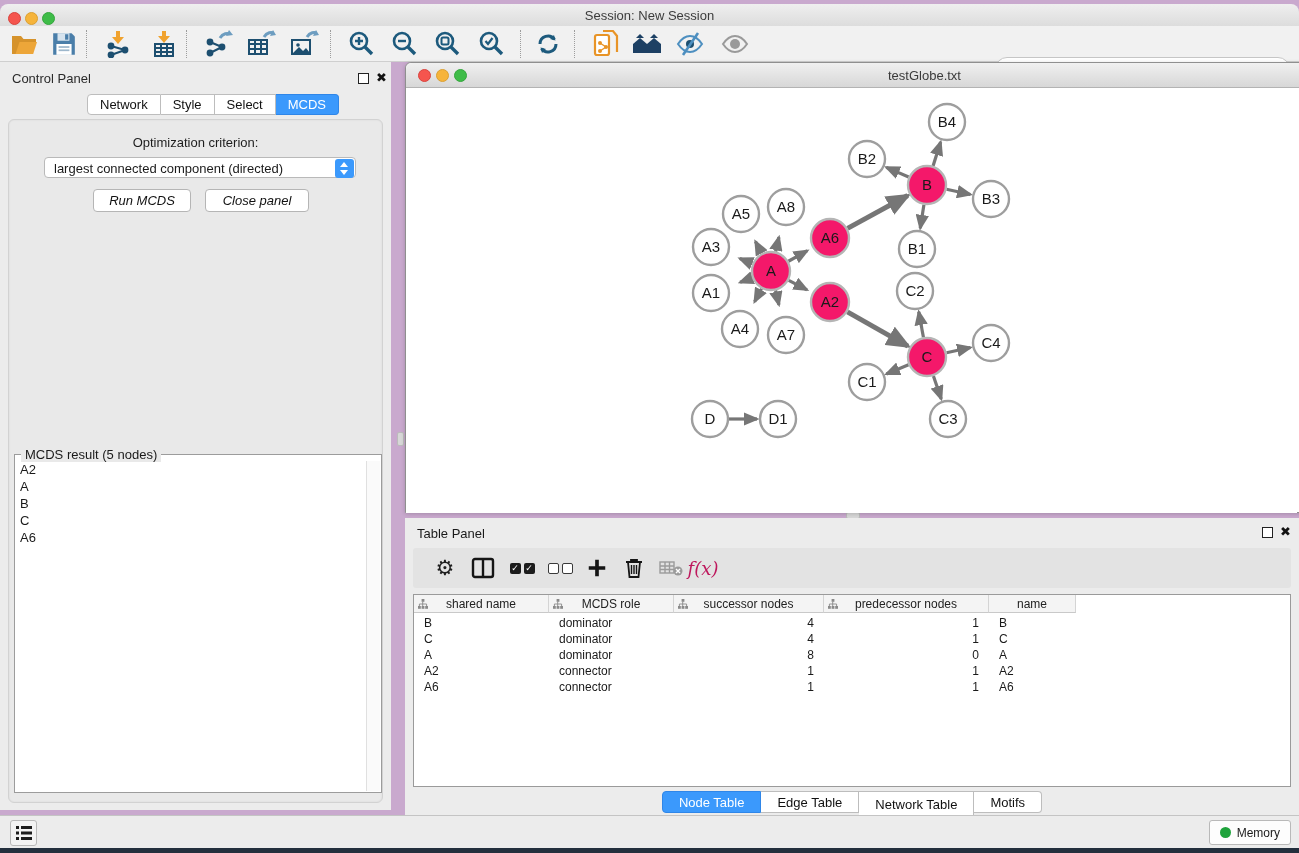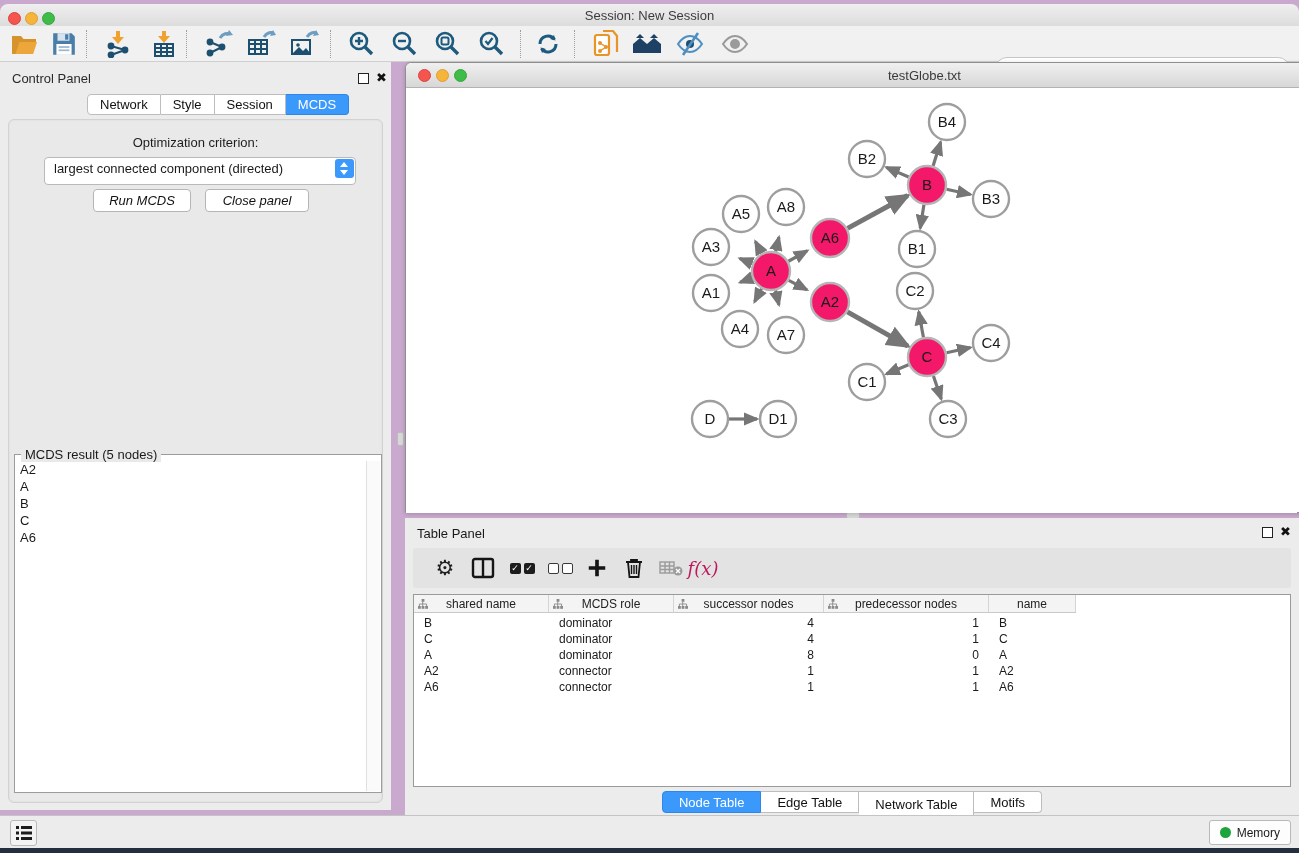--- a/index.html
+++ b/index.html
@@ -34,21 +34,21 @@
   #cp-float { position:absolute; left:358px; top:11px; } #cp-close { position:absolute; left:376px; top:10px; }
   #cp-tabs { position:absolute; left:78px; top:32px; height:21px; display:flex;margin-left:9px; }
   .seg-tab { height:21px; font-size:13px; display:flex; align-items:center; justify-content:center;
     background:#fff; border:1px solid #bdbdbd; border-left:none; padding:0 12px; color:#111; }
   .seg-tab:first-child { border-left:1px solid #bdbdbd; border-radius:4px 0 0 4px; }
   .seg-tab:last-child { border-radius:0 4px 4px 0; }
   .seg-tab.active { background:#3b99fc; border-color:#2f86e8; color:#fff; }
   #cp-box { position:absolute; left:8px; top:57px; width:375px; height:684px;
     background:#e9e9e9; border:1px solid #d2d2d2; border-radius:6px; box-shadow:0 0 2px rgba(0,0,0,.08) inset; }
   #opt-label { position:absolute; left:0; right:0; top:15px; text-align:center; font-size:13px; color:#1d1d1d; }
-  #criterion-select { position:absolute; left:35px; top:37px; width:312px; height:28px; background:#fff;
+  #criterion-select { position:absolute; left:35px; top:37px; width:312px; height:21px; background:#fff;
     border:1px solid #b9b9b9; border-radius:4px; font-size:13px; }
   #criterion-value { position:absolute; left:9px; top:3px; }
   #criterion-stepper { position:absolute; right:1px; top:1px; width:19px; height:19px; background:#3b99fc; border-radius:3px; }
   .chev { position:absolute; left:5px; width:0; height:0; border-left:4.5px solid transparent; border-right:4.5px solid transparent; }
   .chev.up { top:3px; border-bottom:5px solid #fff; } .chev.dn { bottom:3px; border-top:5px solid #fff; }
   .pbtn { position:absolute; top:69px; height:23px; background:#fff; border:1px solid #b5b5b5; border-radius:4px;
     font-size:13px; color:#111; font-family:inherit;font-style:italic; }
   #run-btn { left:84px; width:98px; } #closepanel-btn { left:196px; width:104px; }
   #mcds-fieldset { position:absolute; left:5px; top:334px; width:368px; height:339px;
     border:1px solid #9c9c9c; background:#fff; }
@@ -259,21 +259,21 @@
     </span>
   </div>
 
   <div id="control-panel">
     <div id="cp-title">Control Panel</div>
     <span id="cp-float" class="float-ico"></span>
     <span id="cp-close" class="close-ico">✖</span>
     <div id="cp-tabs">
         <div class="seg-tab">Network</div>
         <div class="seg-tab">Style</div>
-        <div class="seg-tab">Session</div>
+        <div class="seg-tab">Select</div>
         <div class="seg-tab active">MCDS</div>
       </div>
     <div id="cp-box">
       <div id="opt-label">Optimization criterion:</div>
       <div id="criterion-select">
         <span id="criterion-value">largest connected component (directed)</span>
         <span id="criterion-stepper">
             <span class="chev up"></span>
             <span class="chev dn"></span>
           </span>

